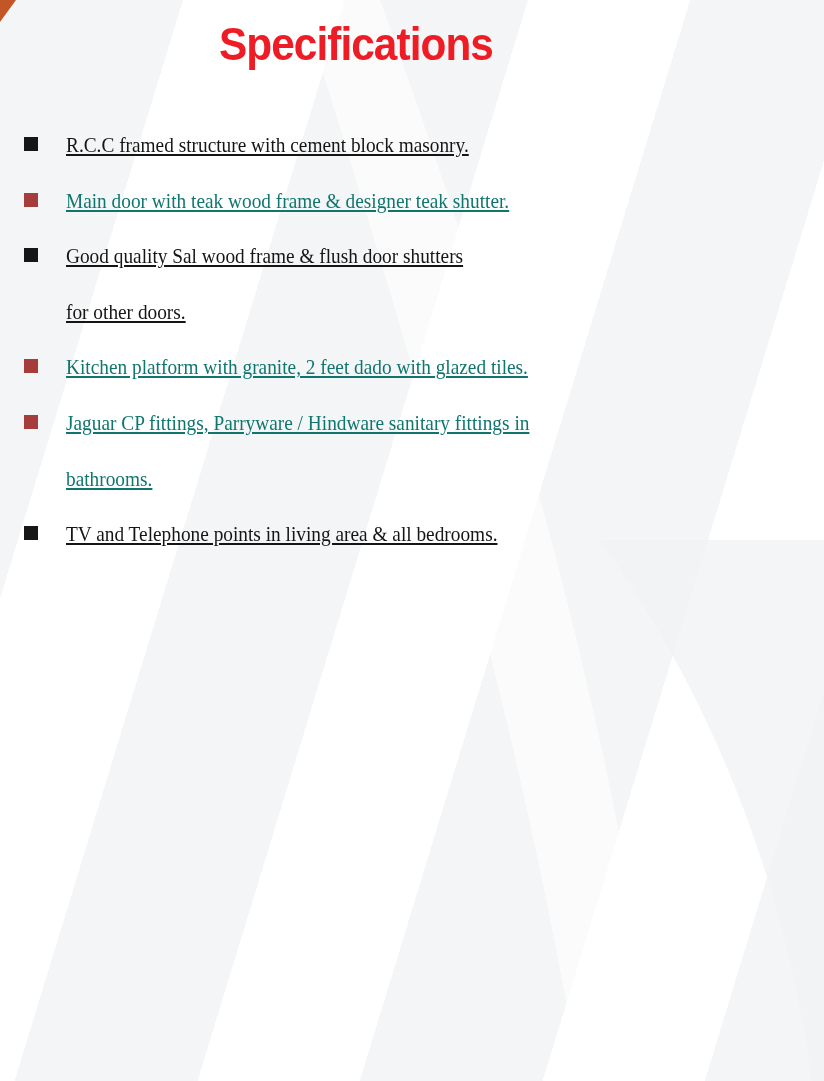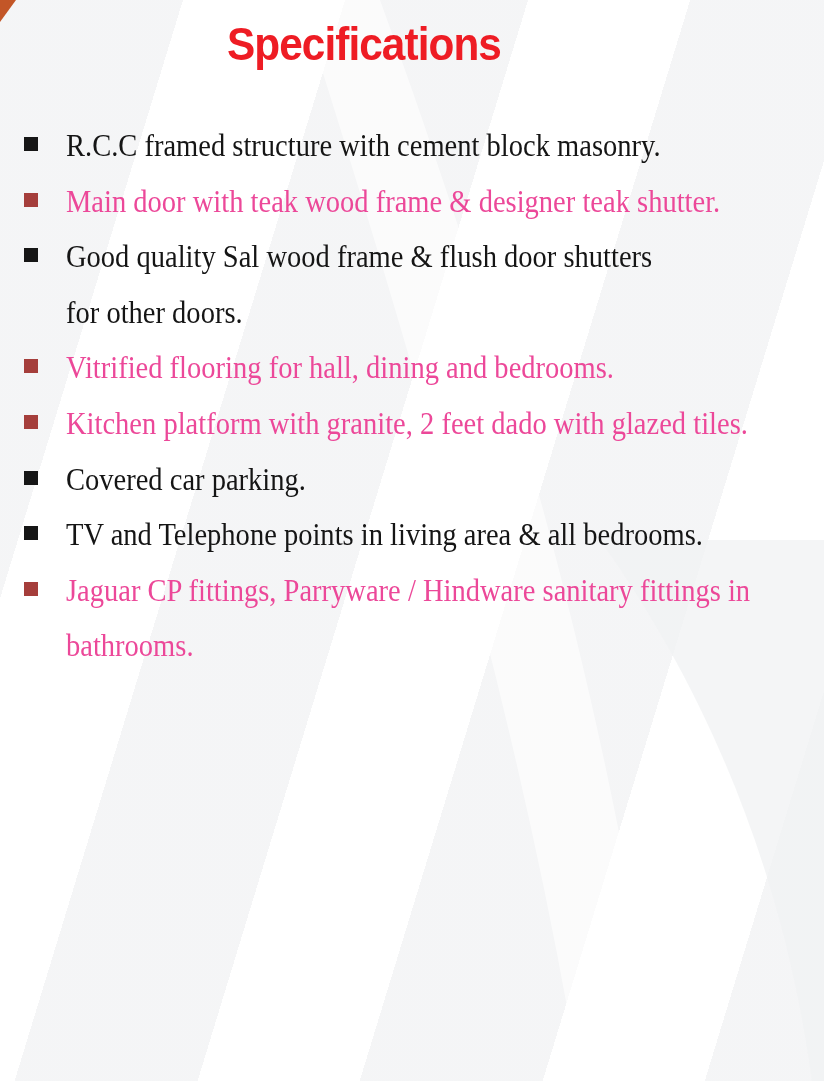--- a/index.html
+++ b/index.html
@@ -43,21 +43,21 @@
     height: 0;
     border-top: 22px solid #c35627;
     border-right: 16px solid transparent;
     z-index: 2;
   }
 
   
   .title-wrap {
     position: absolute;
     top: 18px;
-    left: 8px;
+    left: 0;
     width: 712px;
     text-align: center;
     z-index: 3;
   }
   .title {
     display: inline-block;
     font-family: "Liberation Sans", sans-serif;
     font-weight: 800;
     font-size: 46px;
     line-height: 52px;
@@ -84,27 +84,28 @@
     width: 14px;
     height: 14px;
     margin: 19px 28px 0 24px;
     background: #161616;
   }
   .item[data-variant="red"] .bullet {
     background: #a53e3b;
   }
   .text {
     flex: 1 1 auto;
-    font-size: 31px;
+    font-size: 21px;
     line-height: 55.6px;
     color: #151515;
     letter-spacing: 0px;
+    text-decoration: underline;
   }
   .item[data-variant="red"] .text {
-    color: #ec4899;
+    color: #0f766e;
   }
   .line {
     display: block;
     white-space: nowrap;
     transform: scaleX(0.92);
     transform-origin: left center;
   }
   .line:empty {
     display: none;
   }
@@ -140,53 +141,41 @@
   </div>
 
   <div class="item" data-variant="black">
     <div class="bullet"></div>
     <div class="text">
       <span class="line">Good quality Sal wood frame &amp; flush door shutters</span>
       <span class="line">for other doors.</span>
     </div>
   </div>
 
-  <div class="item" data-variant="red">
-    <div class="bullet"></div>
-    <div class="text">
-      <span class="line">Vitrified flooring for hall, dining and bedrooms.</span>
-    </div>
-  </div>
 
 
   <div class="item" data-variant="red">
     <div class="bullet"></div>
     <div class="text">
       <span class="line">Kitchen platform with granite, 2 feet dado with glazed tiles.</span>
     </div>
   </div>
 
 
-  <div class="item" data-variant="black">
-    <div class="bullet"></div>
-    <div class="text">
-      <span class="line">Covered car parking.</span>
-    </div>
-  </div>
 
-
-  <div class="item" data-variant="black">
-    <div class="bullet"></div>
-    <div class="text">
-      <span class="line">TV and Telephone points in living area &amp; all bedrooms.</span>
-    </div>
-  </div>
 
   <div class="item" data-variant="red">
     <div class="bullet"></div>
     <div class="text">
       <span class="line">Jaguar CP fittings, Parryware / Hindware sanitary fittings in</span>
       <span class="line">bathrooms.</span>
     </div>
   </div>
 
+  <div class="item" data-variant="black">
+    <div class="bullet"></div>
+    <div class="text">
+      <span class="line">TV and Telephone points in living area &amp; all bedrooms.</span>
+    </div>
+  </div>
+
 
 </div>
 
 </body></html>

